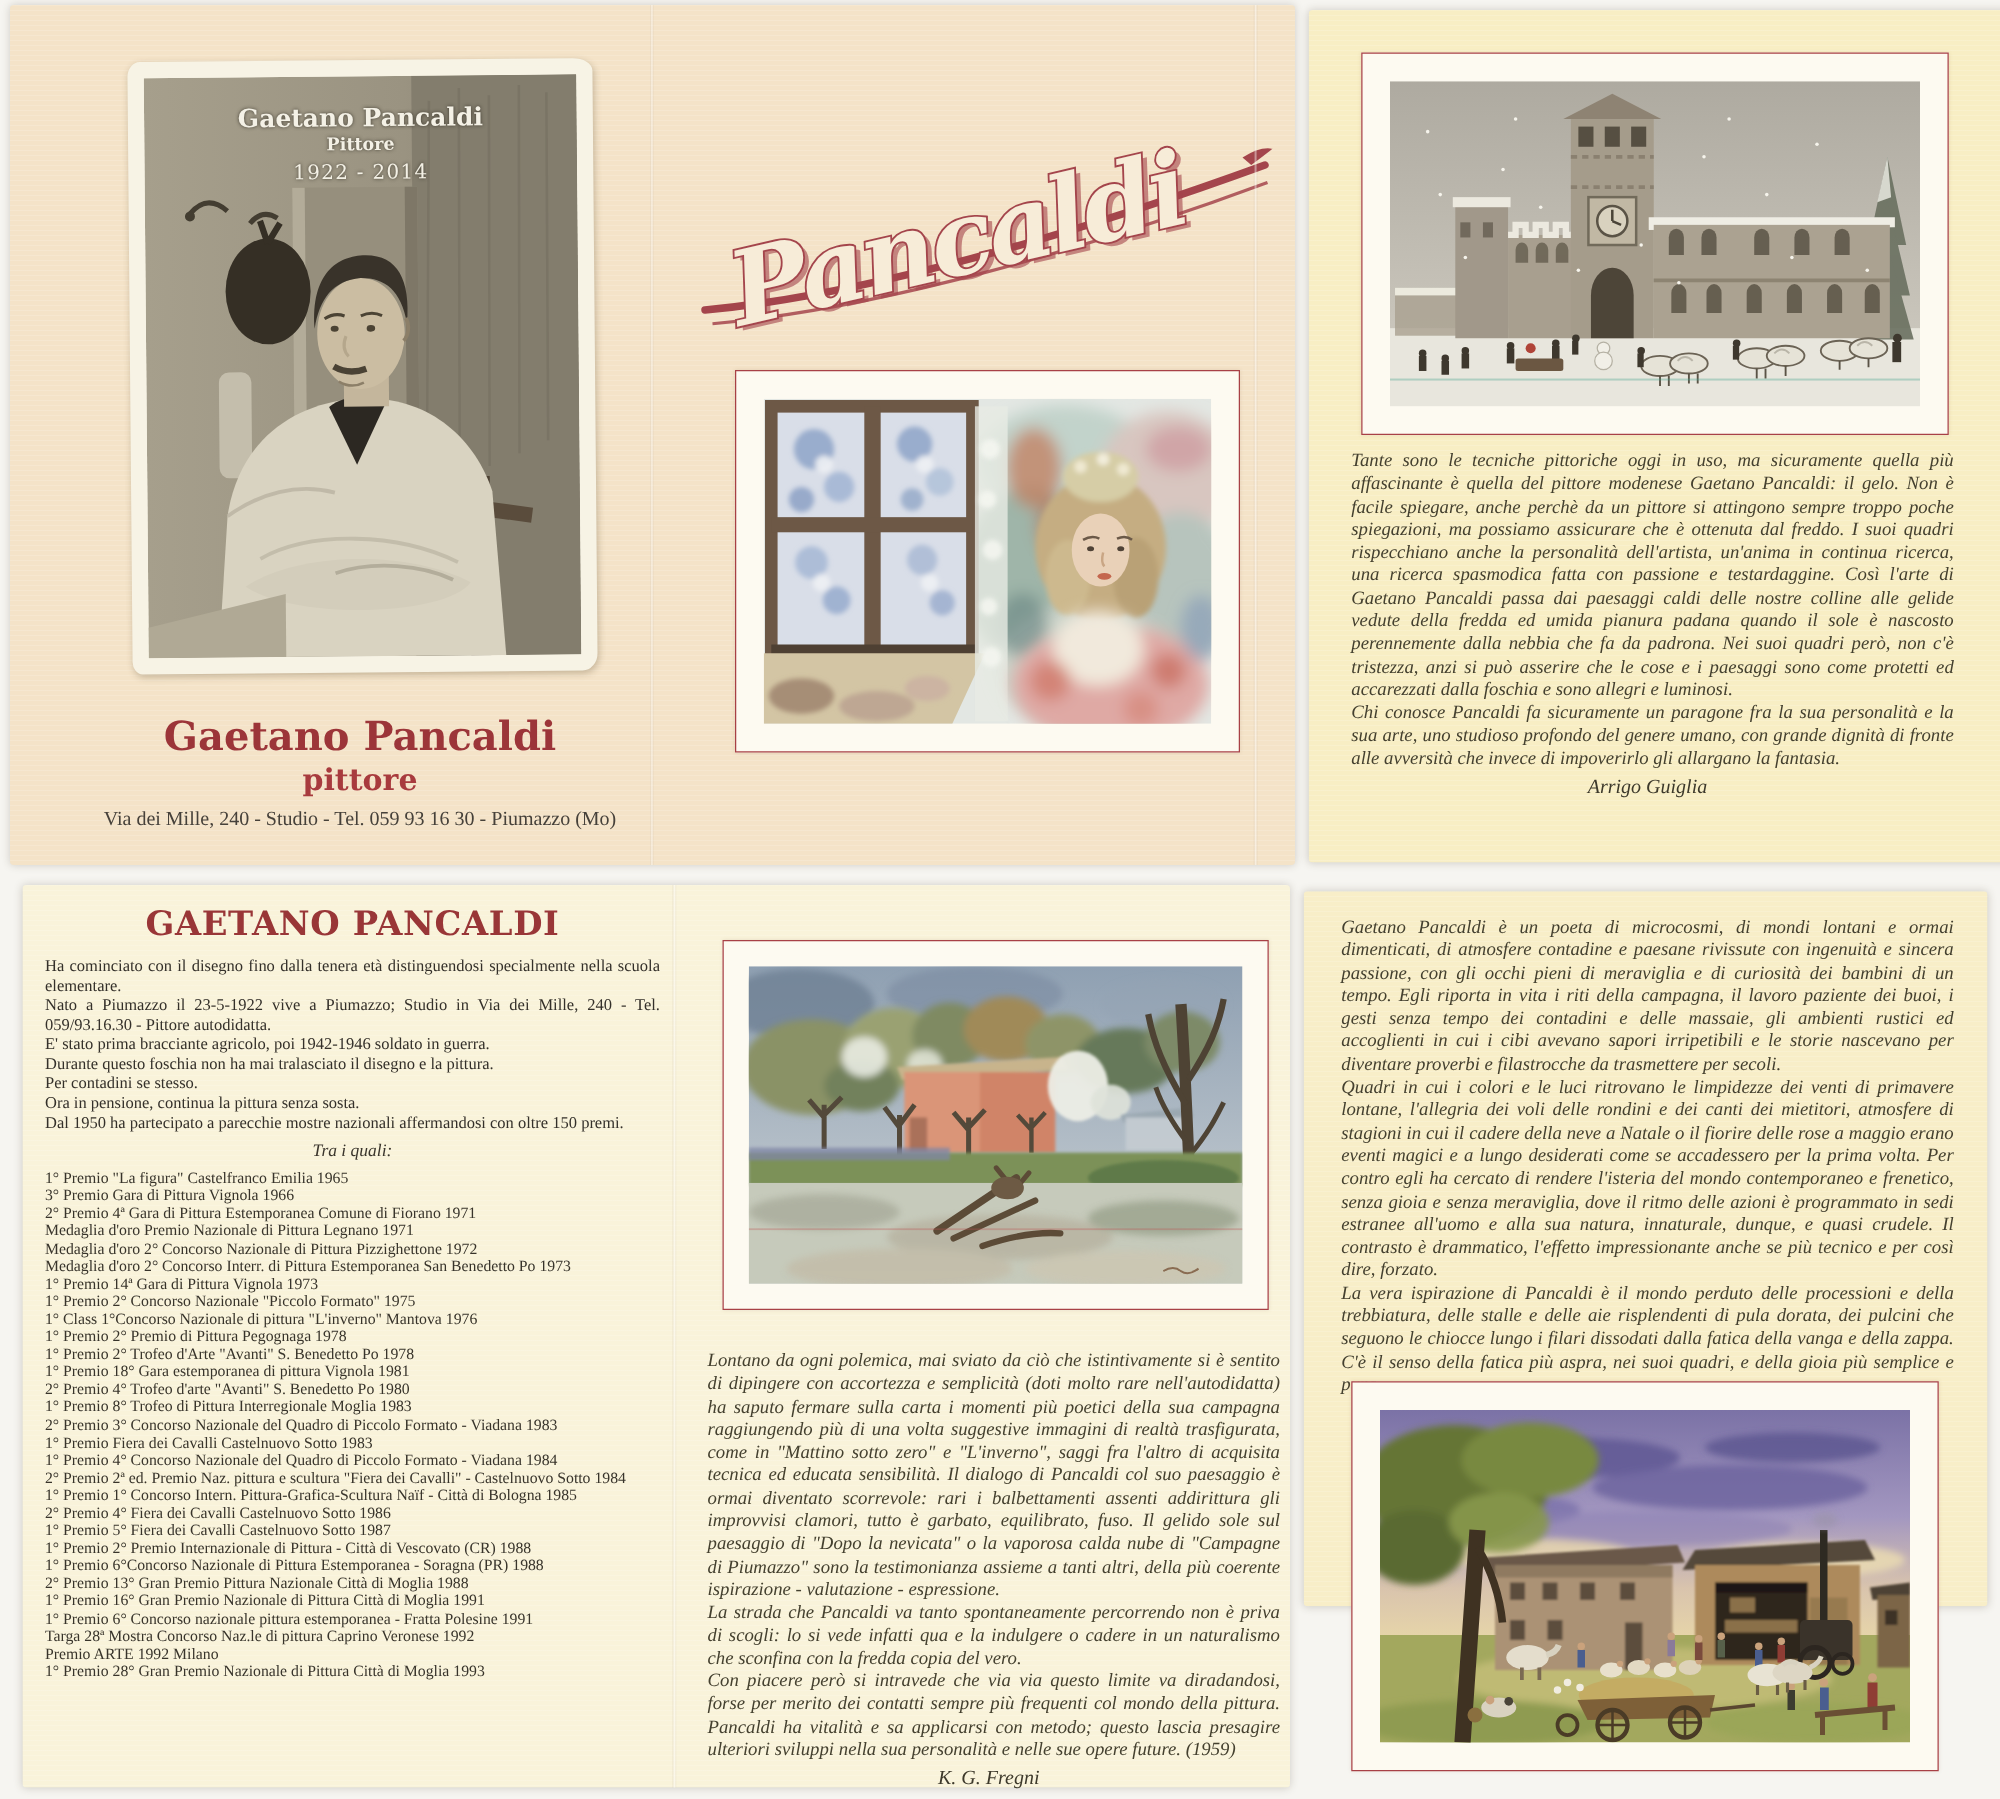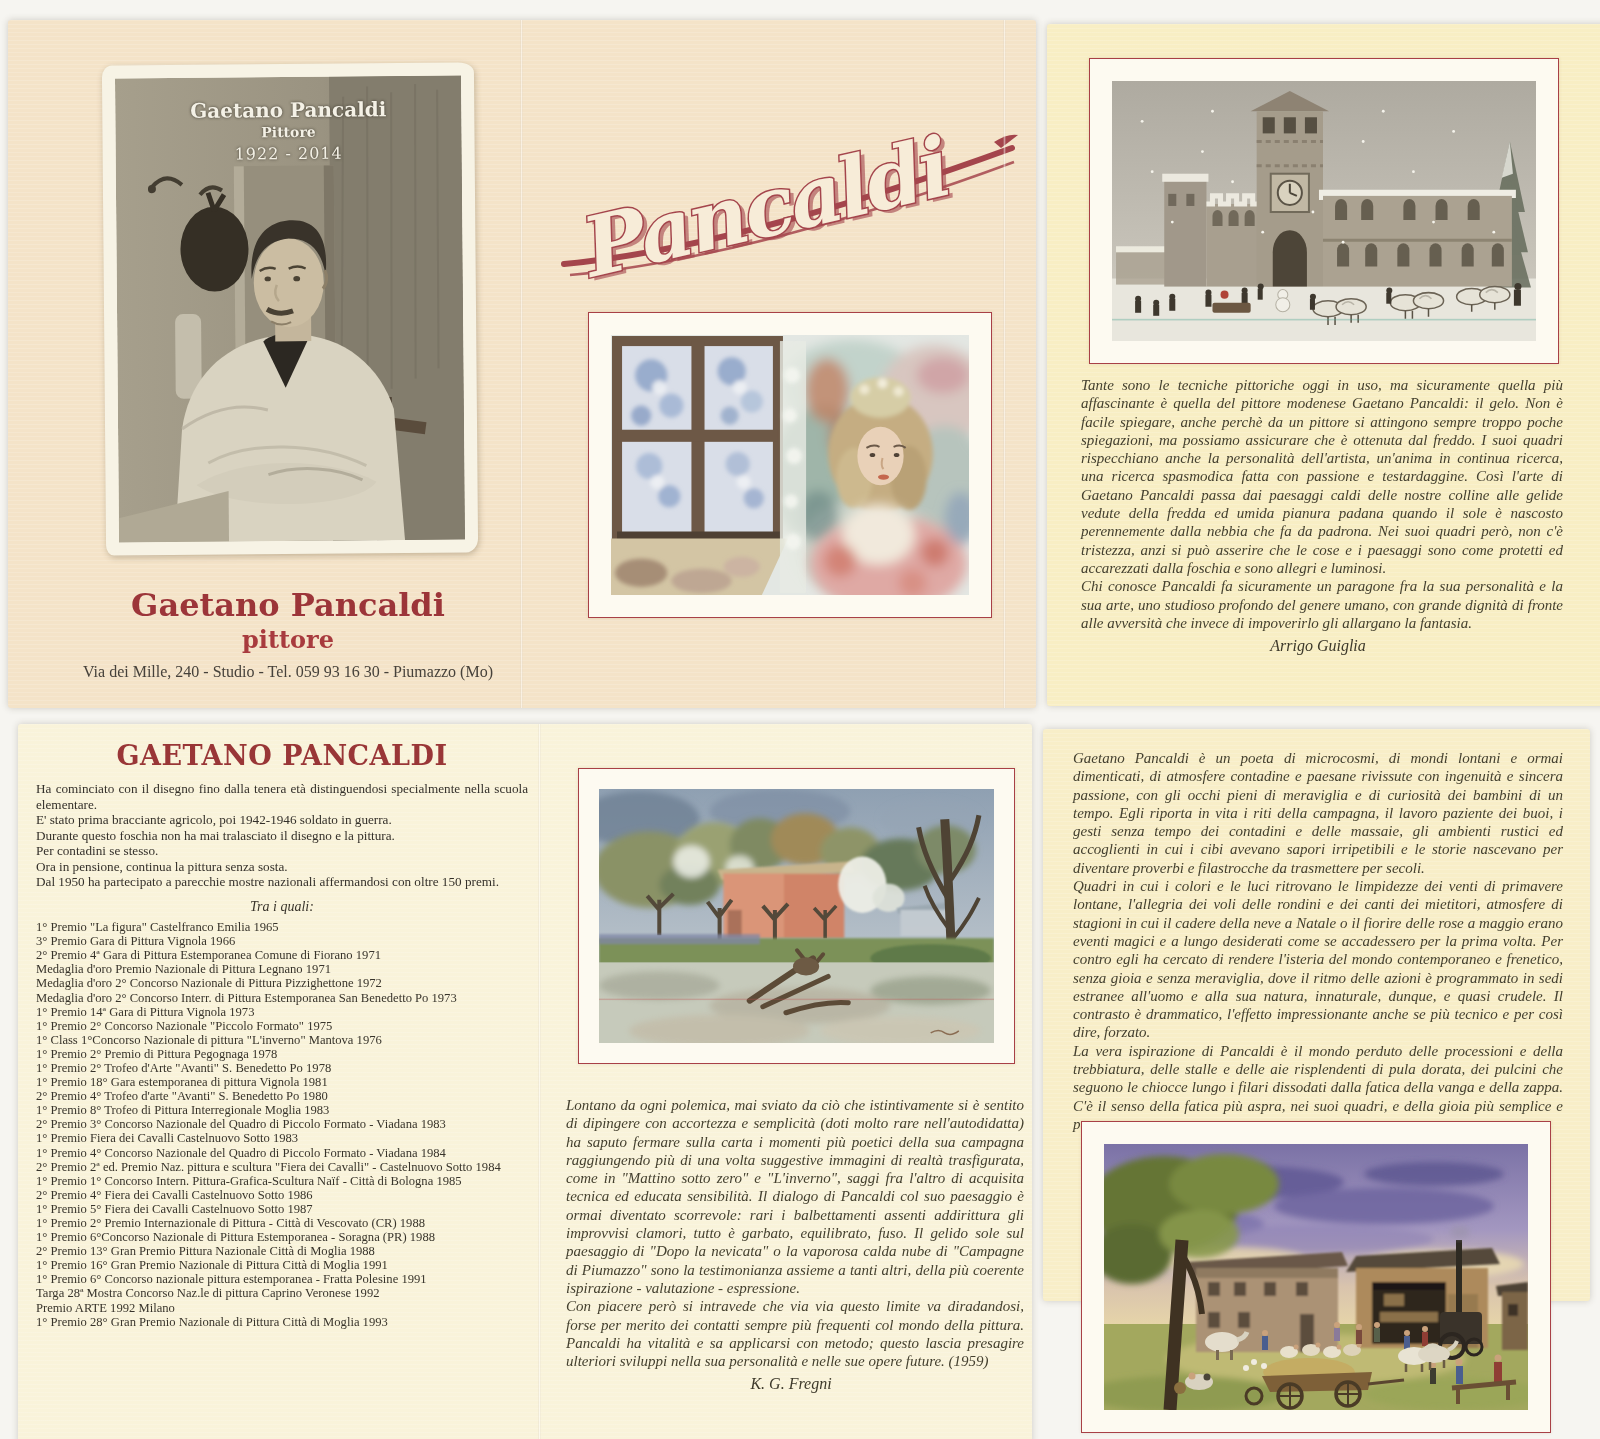--- a/index.html
+++ b/index.html
@@ -1,19 +1,19 @@
 <!DOCTYPE html>
 <html><head>
 <meta charset="utf-8">
 <style>
   html,body{margin:0;padding:0;background:#f5f4f0;}
   .scan{position:relative;width:1600px;height:1439px;background:#f6f5f1;overflow:hidden;
         font-family:"Liberation Serif","DejaVu Serif",serif;}
   .page{position:absolute;border-radius:3px;box-shadow:0 0 7px rgba(70,60,40,.22);
-        background-image:repeating-linear-gradient(180deg,rgba(255,255,255,.16) 0 1px,transparent 1px 4px);margin-top:16px;}
+        background-image:repeating-linear-gradient(180deg,rgba(255,255,255,.16) 0 1px,transparent 1px 4px);}
   #page-tl{left:8px;top:4px;width:1028px;height:688px;background-color:#f4e3c8;}
   #page-tr{left:1047px;top:8px;width:636px;height:682px;background-color:#f8eec4;}
   #page-bl{left:18px;top:708px;width:1014px;height:722px;background-color:#f9f3da;}
   #page-br{left:1043px;top:713px;width:547px;height:572px;background-color:#f8eec8;}
   .page{background-image:repeating-linear-gradient(180deg,rgba(255,255,255,.15) 0 1px,transparent 1px 4px);}
   .crease{position:absolute;top:0;height:100%;width:3px;
           background:linear-gradient(90deg,rgba(120,90,60,.10),rgba(255,255,255,.45),rgba(120,90,60,.08));}
   
   .photo-frame{position:absolute;left:96px;top:44px;width:372px;height:490px;background:#f7f3e5;
                transform:rotate(-.5deg);border-radius:10px 16px 12px 8px/12px 10px 14px 10px;
@@ -343,20 +343,21 @@
         </div>
       <div class="sig">Arrigo Guiglia</div>
     </div>
   </div>
 
   <div class="page" id="page-bl">
     <div class="bl-left">
       <h1 class="bl-title">GAETANO PANCALDI</h1>
       <div class="bio">
           <p>Ha cominciato con il disegno fino dalla tenera età distinguendosi specialmente nella scuola elementare.</p>
+          <p>Nato a Piumazzo il 23-5-1922 vive a Piumazzo; Studio in Via dei Mille, 240 - Tel. 059/93.16.30 - Pittore autodidatta.</p>
           <p>E' stato prima bracciante agricolo, poi 1942-1946 soldato in guerra.</p>
           <p>Durante questo foschia non ha mai tralasciato il disegno e la pittura.</p>
           <p>Per contadini se stesso.</p>
           <p>Ora in pensione, continua la pittura senza sosta.</p>
           <p>Dal 1950 ha partecipato a parecchie mostre nazionali affermandosi con oltre 150 premi.</p>
         </div>
       <div class="awards-intro">Tra i quali:</div>
       <div class="awards">
           <div>1° Premio "La figura" Castelfranco Emilia 1965</div>
           <div>3° Premio Gara di Pittura Vignola 1966</div>
@@ -466,20 +467,21 @@
         </g>
         <ellipse cx="206" cy="176" rx="13" ry="9" fill="#6d5a44"></ellipse>
         <path d="M330,242 q8,-5 14,0 q6,4 14,-2" stroke="#8a6c52" fill="none" stroke-width="1.5"></path>
         <rect y="208" width="393" height="1.4" fill="rgba(190,80,80,.3)"></rect>
       </svg>
     </div>
 
     <div class="essay" id="essay-fregni">
       <div>
           <p>Lontano da ogni polemica, mai sviato da ciò che istintivamente si è sentito di dipingere con accortezza e semplicità (doti molto rare nell'autodidatta) ha saputo fermare sulla carta i momenti più poetici della sua campagna raggiungendo più di una volta suggestive immagini di realtà trasfigurata, come in "Mattino sotto zero" e "L'inverno", saggi fra l'altro di acquisita tecnica ed educata sensibilità. Il dialogo di Pancaldi col suo paesaggio è ormai diventato scorrevole: rari i balbettamenti assenti addirittura gli improvvisi clamori, tutto è garbato, equilibrato, fuso. Il gelido sole sul paesaggio di "Dopo la nevicata" o la vaporosa calda nube di "Campagne di Piumazzo" sono la testimonianza assieme a tanti altri, della più coerente ispirazione - valutazione - espressione.</p>
+          <p>La strada che Pancaldi va tanto spontaneamente percorrendo non è priva di scogli: lo si vede infatti qua e la indulgere o cadere in un naturalismo che sconfina con la fredda copia del vero.</p>
           <p>Con piacere però si intravede che via via questo limite va diradandosi, forse per merito dei contatti sempre più frequenti col mondo della pittura. Pancaldi ha vitalità e sa applicarsi con metodo; questo lascia presagire ulteriori sviluppi nella sua personalità e nelle sue opere future. (1959)</p>
         </div>
       <div class="sig">K. G. Fregni</div>
     </div>
     <div class="crease" style="left:520px;"></div>
   </div>
 
   <div class="page" id="page-br">
     <div class="essay" id="essay-br">
       <div>

